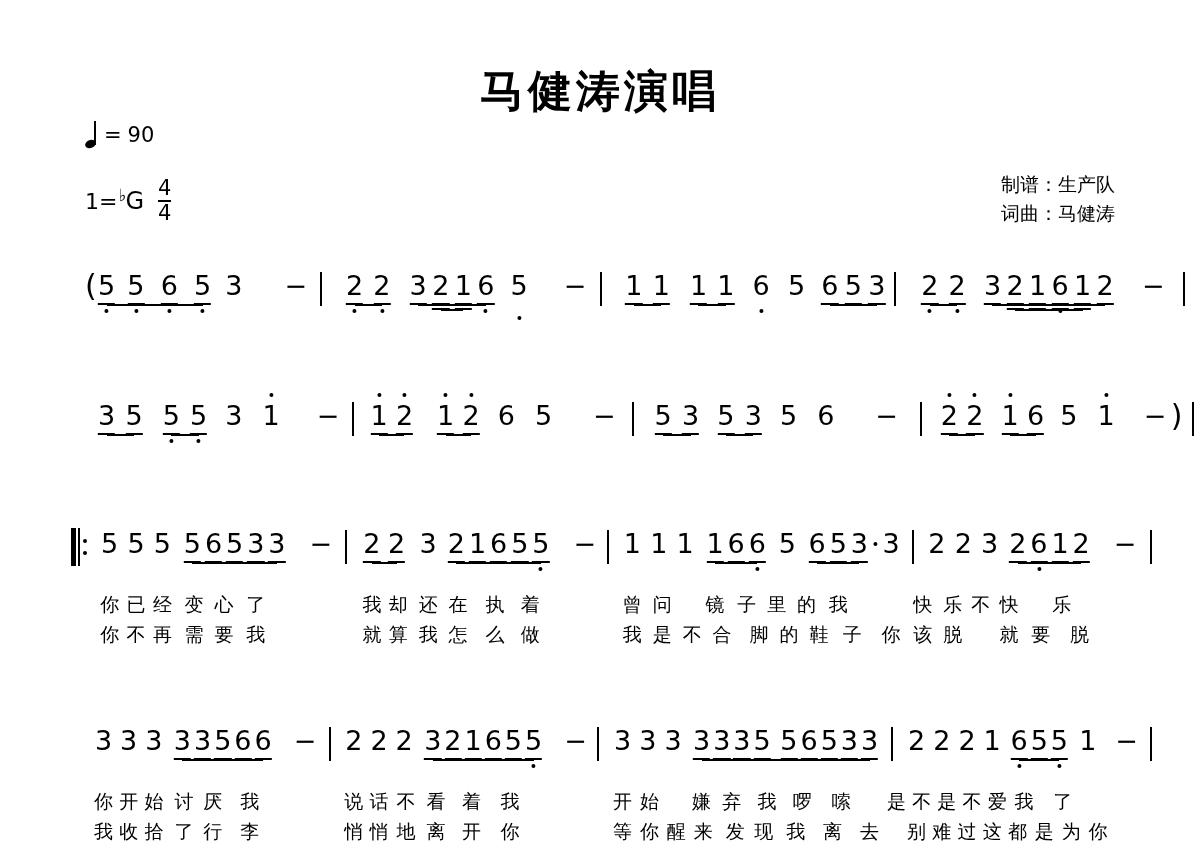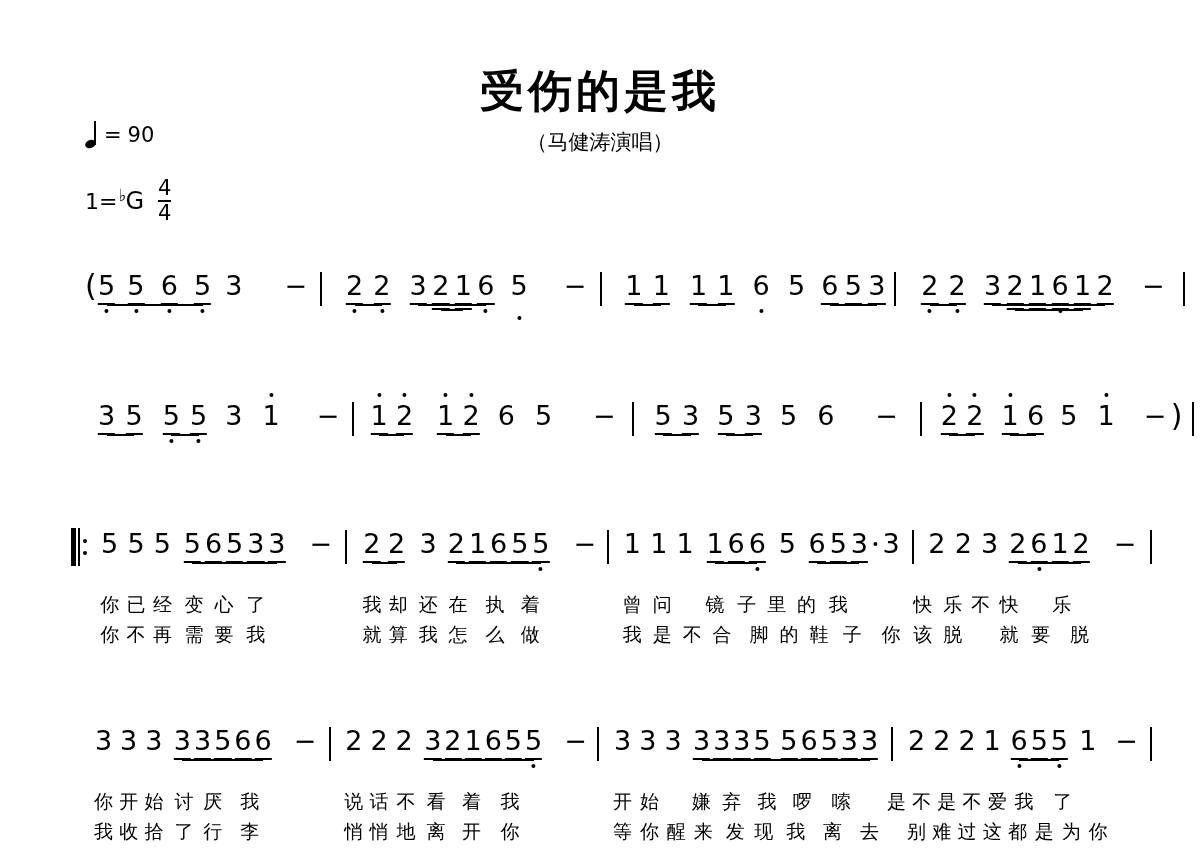--- a/index.html
+++ b/index.html
@@ -226,42 +226,45 @@
     font-family: "DejaVu Sans", sans-serif;
     font-size: 30px;
     color: #000;
   }
 </style>
 </head>
 <body>
 
 <div class="sheet">
 
-  <div class="title">受伤的是我</div>
-  <div class="subtitle">（马健涛演唱）</div>
+  <div class="title">马健涛演唱</div>
 
   <div class="tempo">
     <span class="quarter-note">
       <span class="head"></span>
         <span class="stem"></span>
     </span>
     <span>=</span>
     <span>90</span>
   </div>
 
   <div class="keysig">
     <span>1=</span>
     <span class="flat">♭</span>
     <span class="gletter">G</span>
     <span class="timesig">
       <span class="num">4</span>
       <span class="den">4</span>
     </span>
   </div>
 
+  <div class="credits">
+    <div>制谱：生产队</div>
+    <div>词曲：马健涛</div>
+  </div>
 
   <div id="systems-host">
       <div class="system" style="top: 270px;">
         <div class="notes-row">
           <span class="paren" style="left: 0px; top: -2px;">(</span>
           <span class="tok u1" style="left: 21.56px;">5<span class="dot-dn"></span></span>
           <span class="tok u1" style="left: 50.96px;">5<span class="dot-dn"></span></span>
           <span class="tok u1" style="left: 84.28px;">6<span class="dot-dn"></span></span>
           <span class="tok u1" style="left: 117.6px;">5<span class="dot-dn"></span></span>
           <span class="tok" style="left: 148.96px;">3</span>

